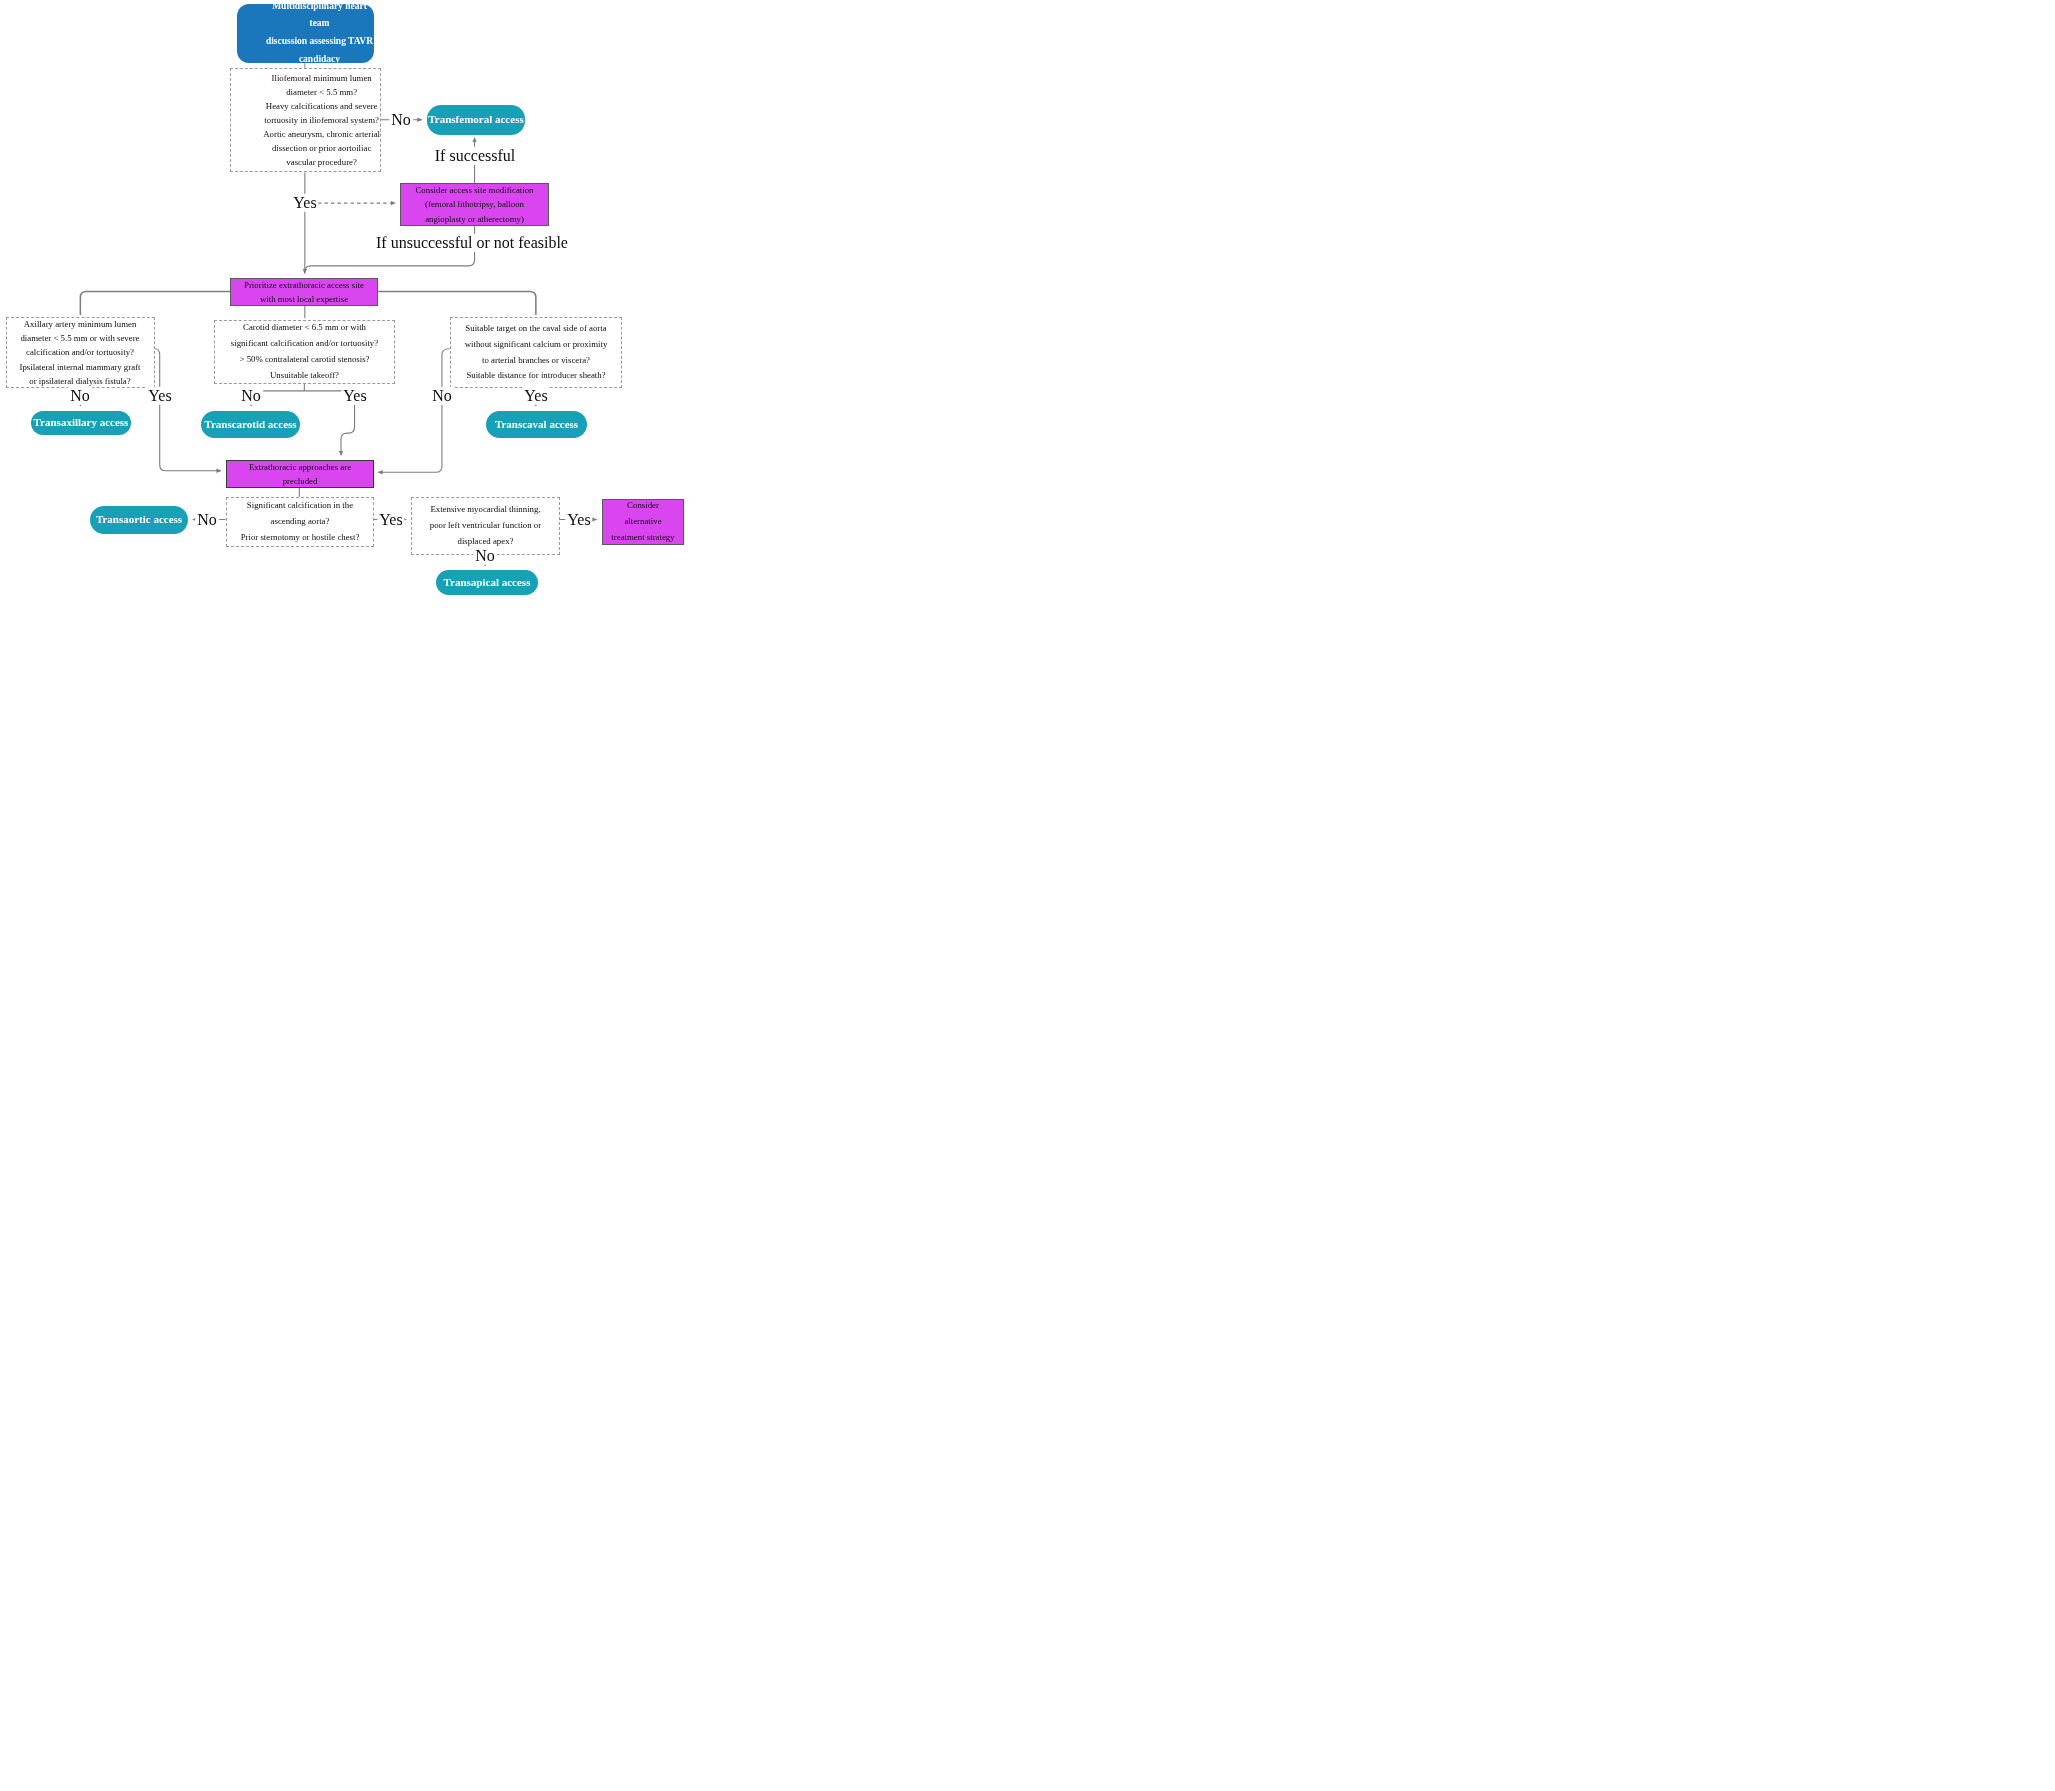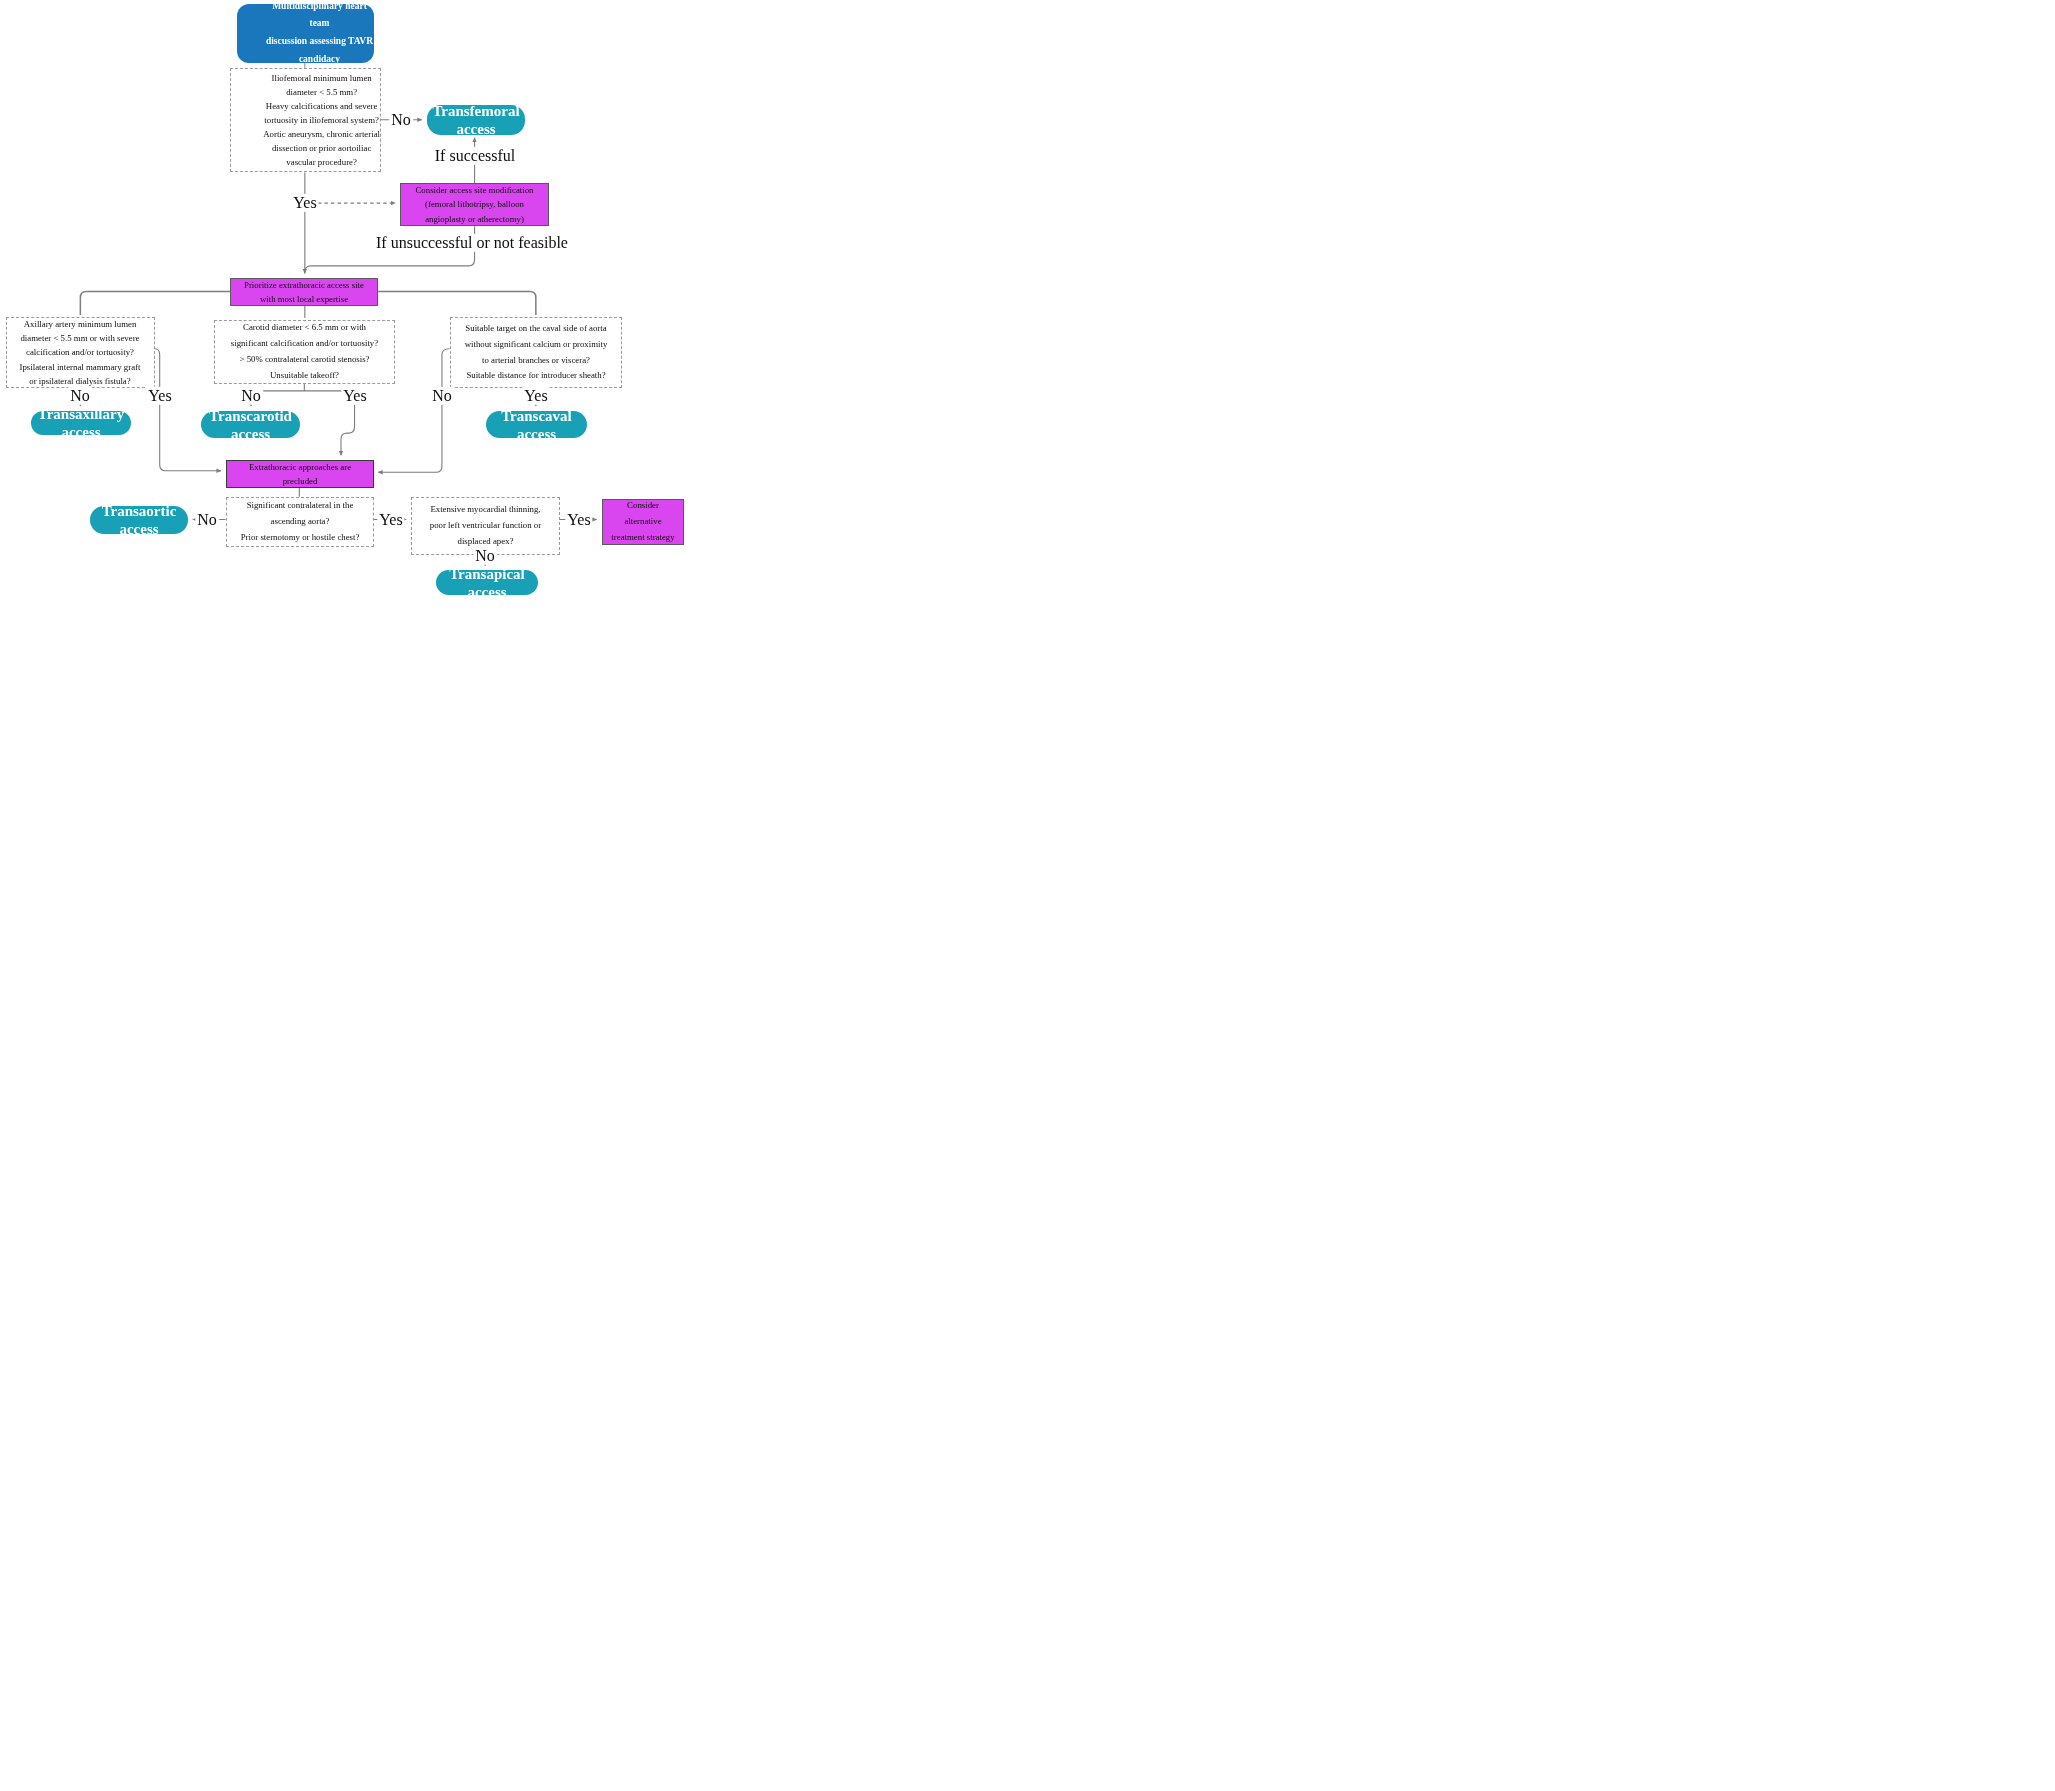--- a/index.html
+++ b/index.html
@@ -48,21 +48,21 @@
     line-height: 1.85;
   }
   
   .pill {
     background: #18a0b6;
     border-radius: 14px;
   }
   .pill .txt {
     color: #ffffff;
     font-weight: bold;
-    font-size: 15px;
+    font-size: 11px;
     line-height: 1.2;
   }
   
   .q {
     background: #ffffff;
     border: 1px dashed #9a9a9a;
   }
   
   .proc {
     background: #d946ef;
@@ -187,21 +187,21 @@
   <div class="node proc heavy" style="left:226px; top:460px; width:148px; height:28px;">
     <div class="txt">Extrathoracic approaches are
 precluded</div>
   </div>
 
   <div class="node pill" style="left:90px; top:506px; width:98px; height:28px;">
     <div class="txt">Transaortic access</div>
   </div>
 
   <div class="node q lh-lg" style="left:226px; top:497px; width:148px; height:50px;">
-    <div class="txt">Significant contralateral in the
+    <div class="txt">Significant calcification in the
 ascending aorta?
 Prior sternotomy or hostile chest?</div>
   </div>
 
   <div class="node q lh-lg" style="left:411px; top:497px; width:149px; height:58px;">
     <div class="txt">Extensive myocardial thinning,
 poor left ventricular function or
 displaced apex?</div>
   </div>
 

